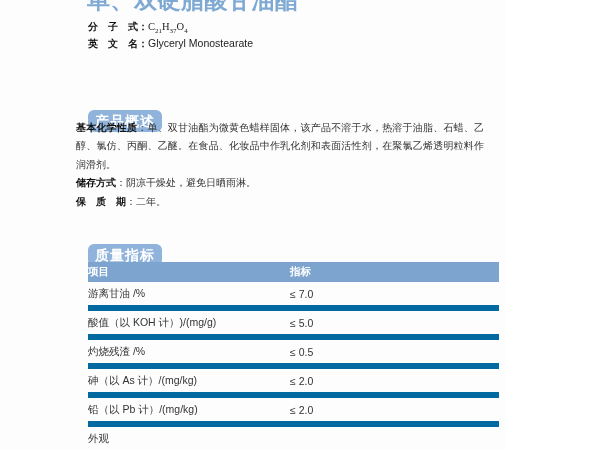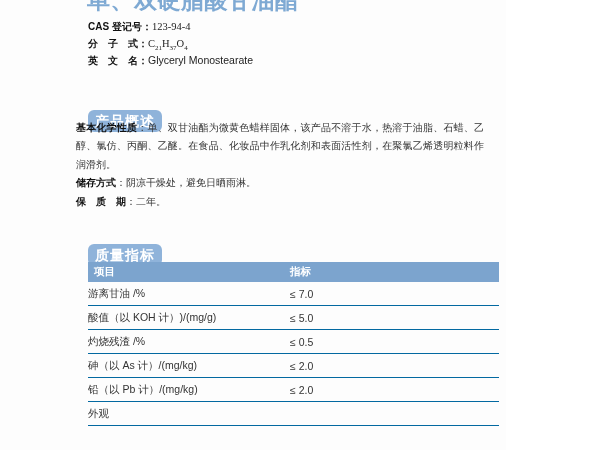--- a/index.html
+++ b/index.html
@@ -34,39 +34,36 @@
     font-size:10px; line-height:18.4px; color:#333; text-align:justify;
   }
   .overview p { margin:0; }
   .lbl { font-weight:bold; color:#111; }
   
   .spec-table { position:absolute; left:88px; top:262px; width:411px; }
   .t-head {
     display:flex; height:20px; align-items:center;
     background:#7ca4ce; color:#fff; font-weight:bold; font-size:10.5px;
   }
-  .t-head .c1 { padding-left:6px; }
+  .t-head .c1 { }
   .c1 { width:202px; box-sizing:border-box; flex:none; }
   .c2 { flex:1; }
   .t-row {
     display:flex; height:23px; align-items:center;
-    border-bottom:1px solid #0369a1; font-size:10.5px; color:#333;
+    border-bottom:6px solid #0369a1; font-size:10.5px; color:#333;
   }
 </style>
 </head>
 <body>
 
 <div class="page">
 
   <div class="doc-title">单、双硬脂酸甘油酯</div>
 
   <div class="info">
-    <div class="info-line">
-      <span class="info-label">CAS 登记号：</span><span class="info-value-serif">123-94-4</span>
-    </div>
     <div class="info-line">
       <span class="info-label">分　子　式：</span><span class="info-value-serif formula"><span>C</span><sub>21</sub><span>H</span><sub>37</sub><span>O</span><sub>4</sub></span>
     </div>
     <div class="info-line">
       <span class="info-label">英　文　名：</span><span class="info-value-sans">Glyceryl Monostearate</span>
     </div>
   </div>
 
   <div class="badge badge-overview">产品概述</div>
 

